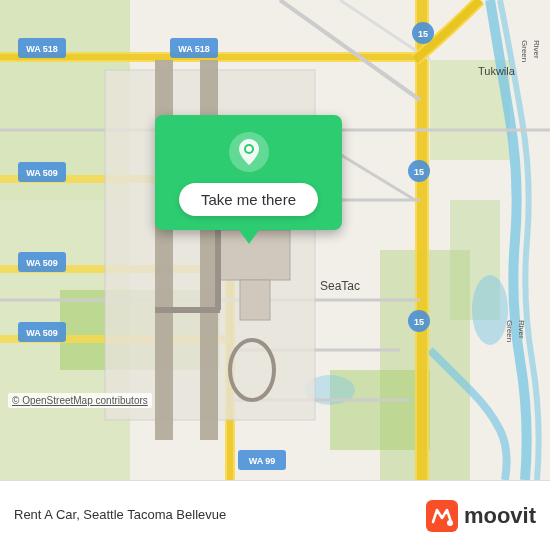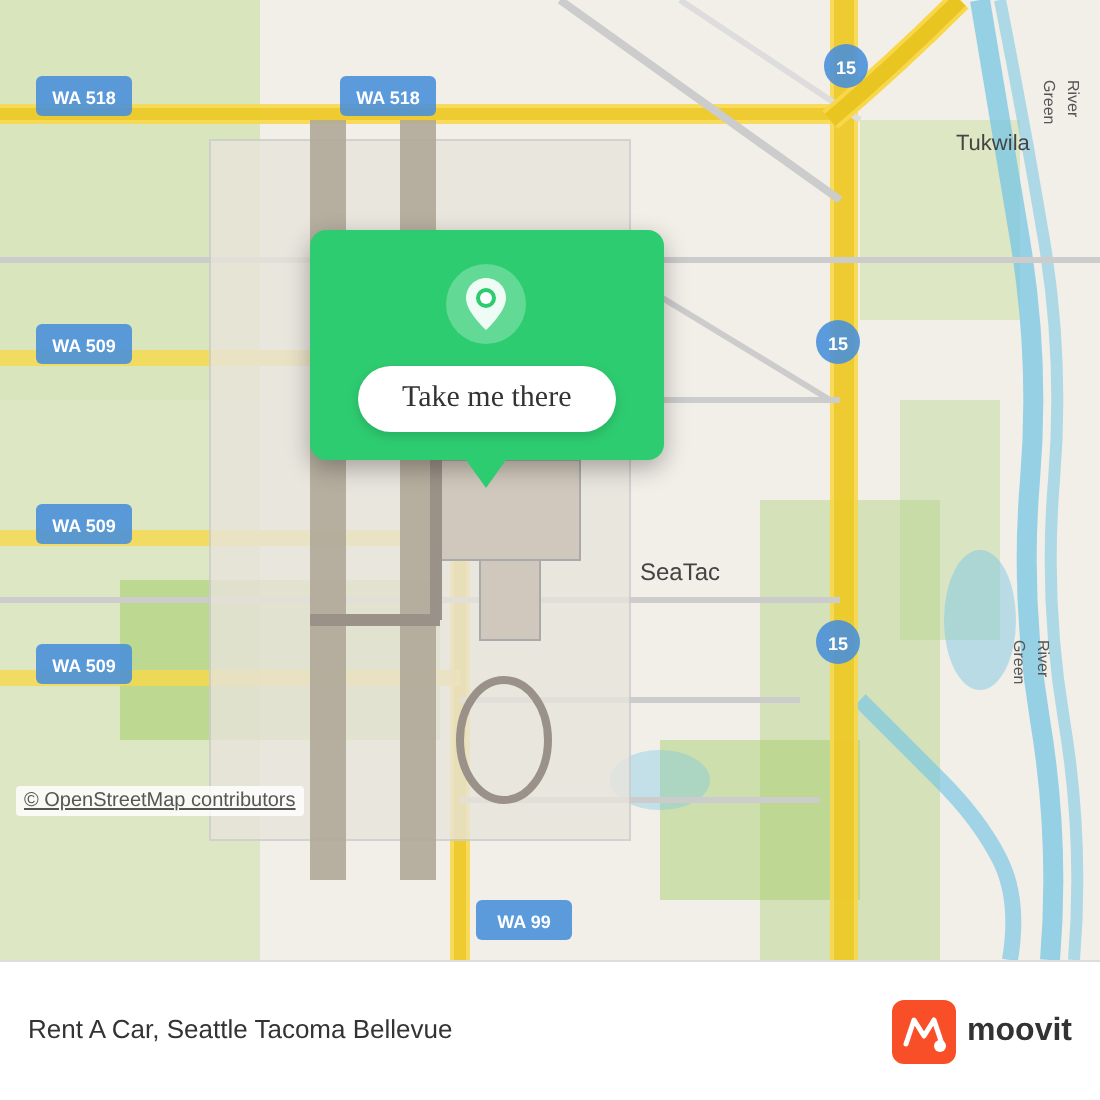--- a/index.html
+++ b/index.html
@@ -43,21 +43,20 @@
 
     #callout-box {
       background: #2ecc71;
       border-radius: 8px;
       padding: 16px 24px 14px 24px;
       display: flex;
       flex-direction: column;
       align-items: center;
       box-shadow: 0 4px 12px rgba(0,0,0,0.3);
       position: relative;
-      font-family: Liberation Serif, serif;
     }
 
     #callout-icon {
       width: 42px;
       height: 42px;
       margin-bottom: 10px;
     }
 
     #callout-label {
       background: white;
@@ -100,21 +99,21 @@
       gap: 6px;
       margin-left: auto;
     }
 
     #moovit-icon {
       width: 32px;
       height: 32px;
     }
 
     #moovit-text {
-      font-size: 16px;
+      font-size: 22px;
       font-weight: bold;
       color: #333;
       font-family: Arial, sans-serif;
     }
 
     #bottom-title {
       font-size: 13px;
       color: #333;
       line-height: 1.3;
     }

